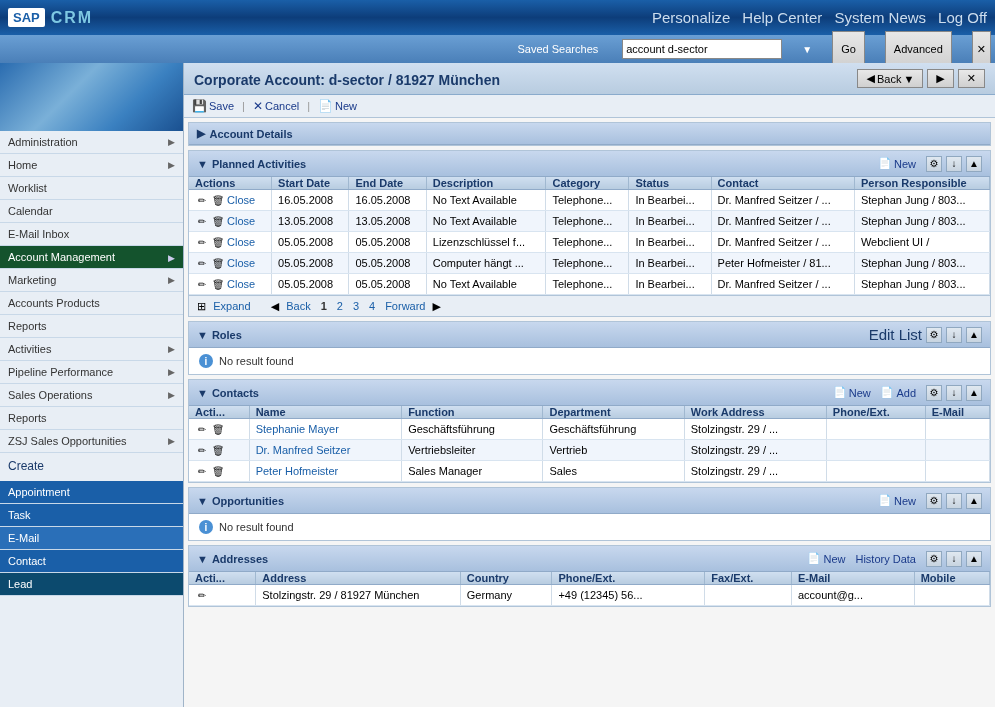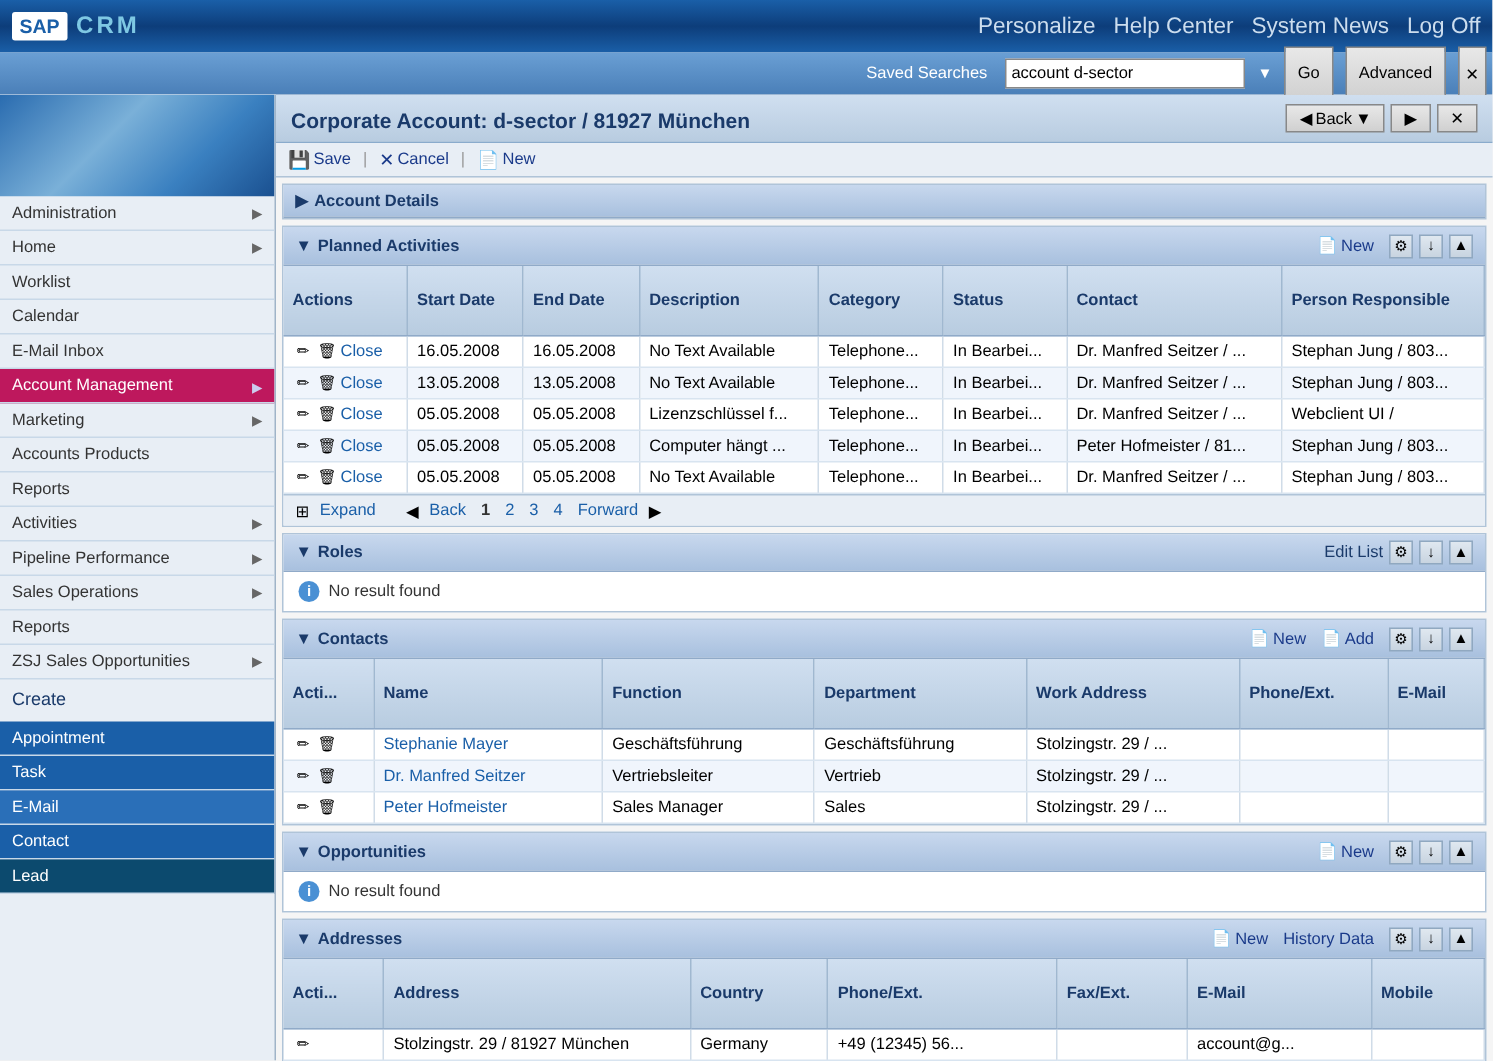--- a/index.html
+++ b/index.html
@@ -44,21 +44,21 @@
     }
 
     
     .search-bar {
       background: linear-gradient(180deg, #6a9fd4 0%, #4a7fb8 100%);
       height: 28px;
       display: flex;
       align-items: center;
       justify-content: flex-end;
       padding: 0 4px;
-      gap: 8px;
+      gap: 20px;
     }
     .search-bar label { color: #fff; font-size: 11px; margin-right: 4px; }
     .search-bar input {
       height: 20px;
       width: 160px;
       font-size: 11px;
       border: 1px solid #888;
       padding: 0 3px;
     }
     .search-bar button {
@@ -97,21 +97,21 @@
     .sidebar-item {
       display: flex;
       align-items: center;
       justify-content: space-between;
       padding: 5px 8px;
       cursor: pointer;
       font-size: 11px;
       color: #333;
       border-bottom: 1px solid #c8d8e8;
     }
-    .sidebar-item.active { background: #be185d; color: #fff; align-items: flex-end; }
+    .sidebar-item.active { background: #14532d; color: #fff; align-items: flex-end; }
     .sidebar-item .arrow { font-size: 9px; color: #666; }
     .sidebar-item.active .arrow { color: #cce; }
 
     
     .content-area {
       flex: 1;
       overflow-y: auto;
       background: #f5f5f5;
     }
 
@@ -206,21 +206,21 @@
     }
 
     
     table {
       width: 100%;
       border-collapse: collapse;
       font-size: 11px;
     }
     th {
       background: linear-gradient(180deg, #d0dff0, #b8cce0);
-      padding: 17px 6px;
+      padding: 0 6px;
       text-align: left;
       border-right: 1px solid #a0b8d0;
       border-bottom: 1px solid #90aac8;
       font-weight: bold;
       color: #1a3a6a;
       white-space: nowrap;
     }
     td {
       padding: 3px 6px;
       border-right: 1px solid #d0dce8;
@@ -603,21 +603,21 @@
       </div>
     </div>
 
     <div class="section">
       <div class="section-header">
         <div class="section-title">
           <span>▼</span>
           <span>Roles</span>
         </div>
         <div class="section-header-right">
-          <span style="font-size:11px;color:#1a3a6a;cursor:pointer;">Edit List</span>
+          <span style="font-size:15px;color:#1a3a6a;cursor:pointer;">Edit List</span>
           <div class="section-icon-btn">⚙</div>
           <div class="section-icon-btn">↓</div>
           <div class="section-icon-btn">▲</div>
         </div>
       </div>
       <div class="no-result">
         <div class="info-icon">i</div>
         <span>No result found</span>
       </div>
     </div>

